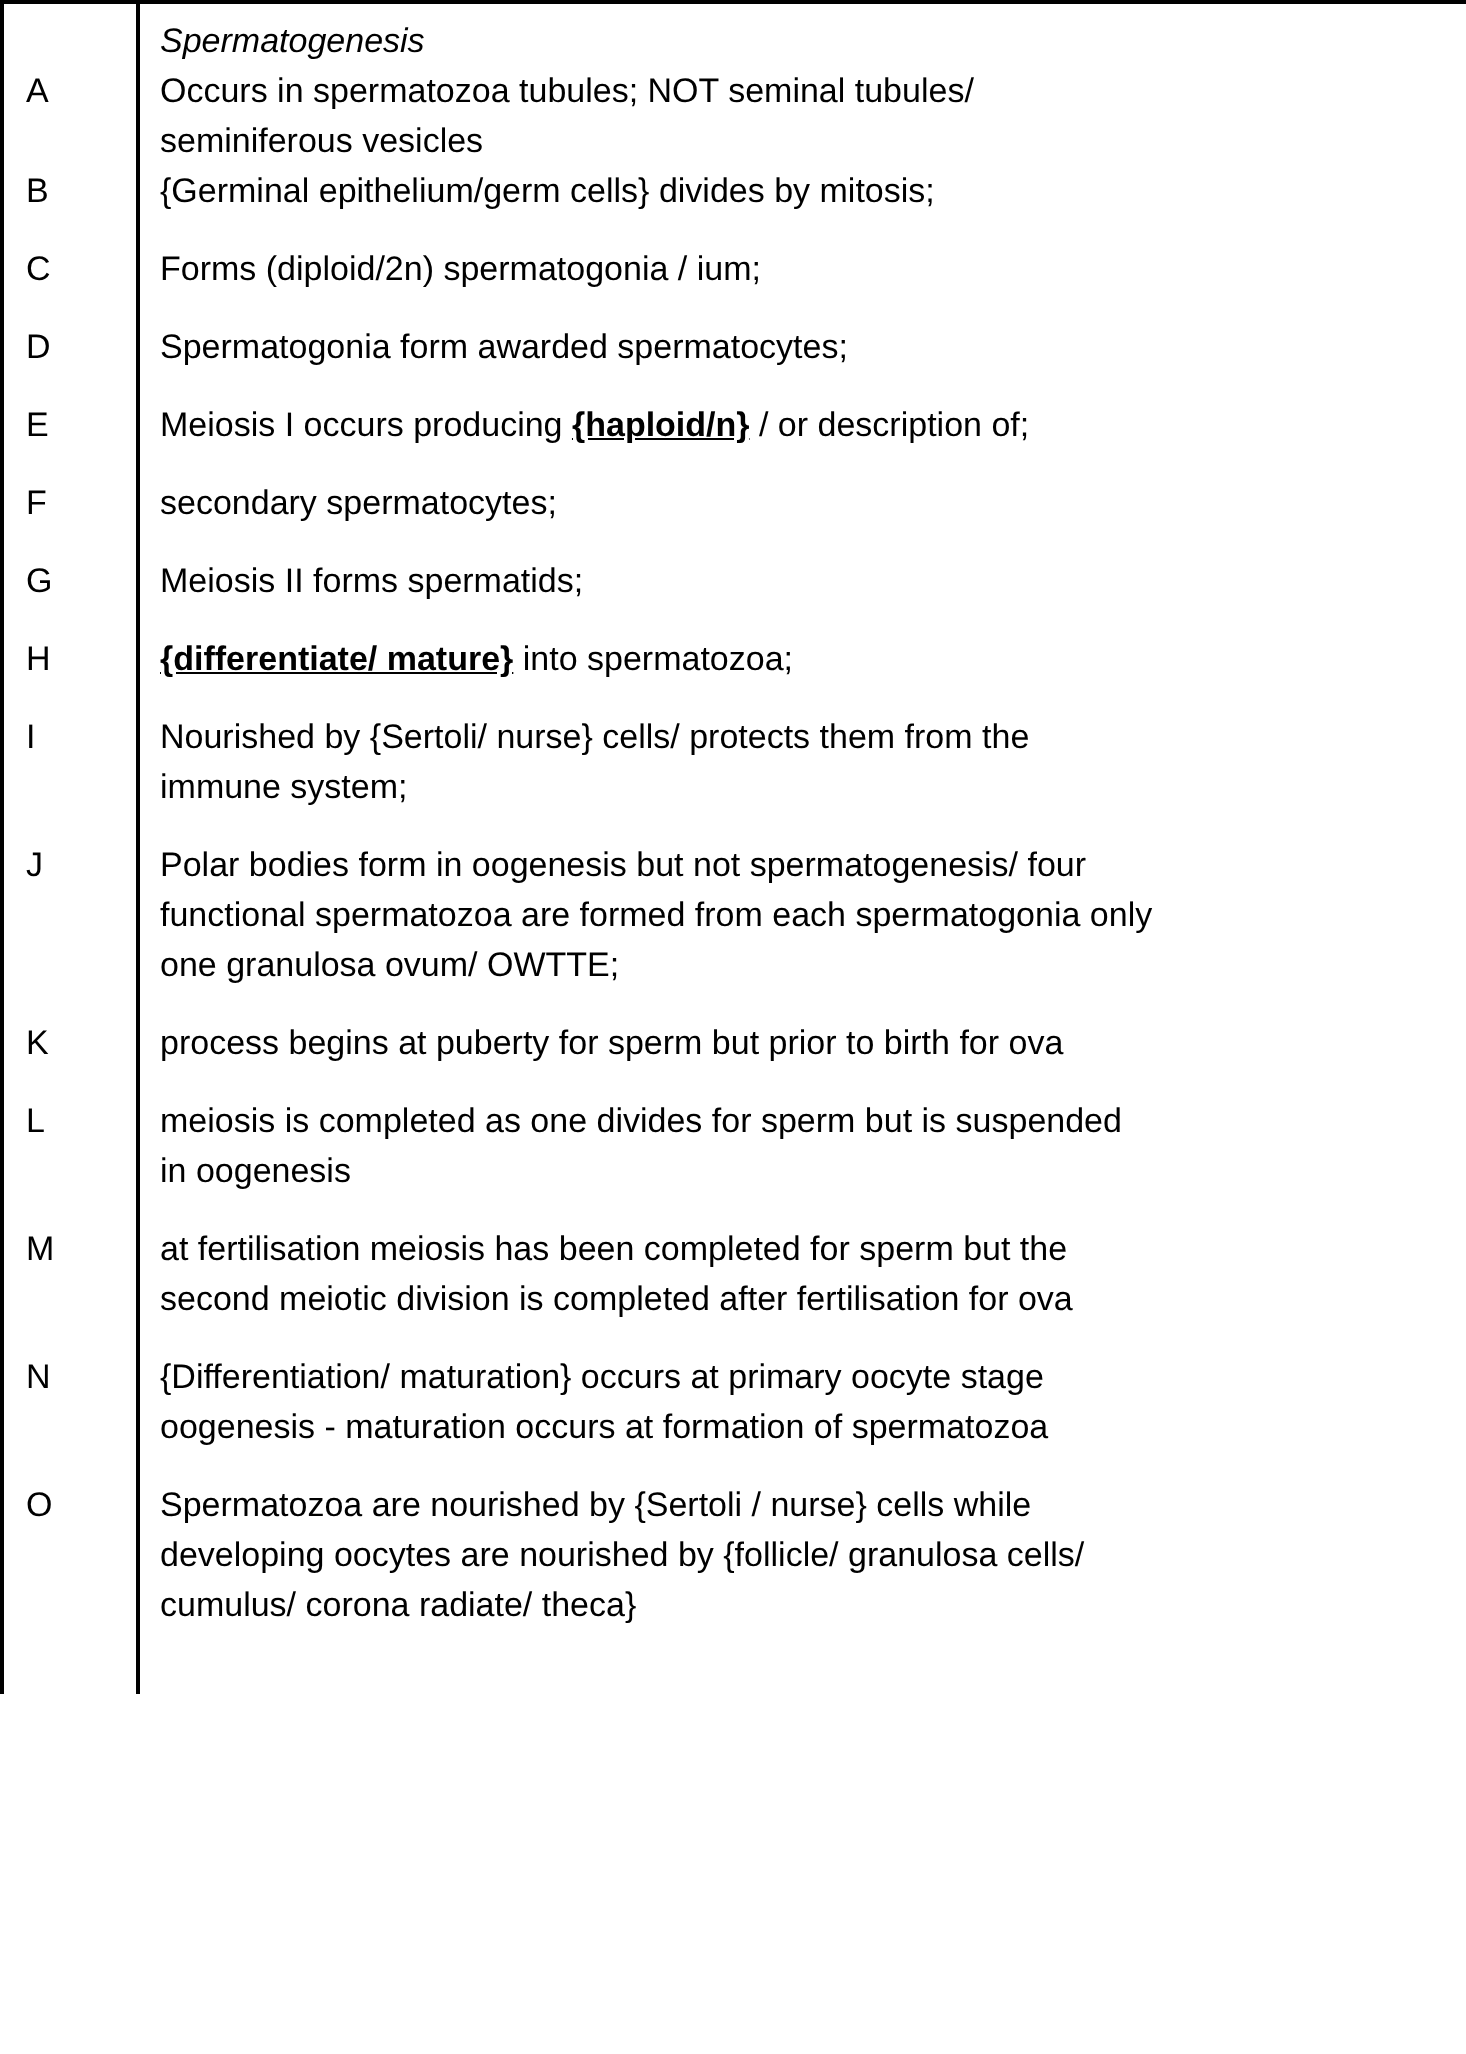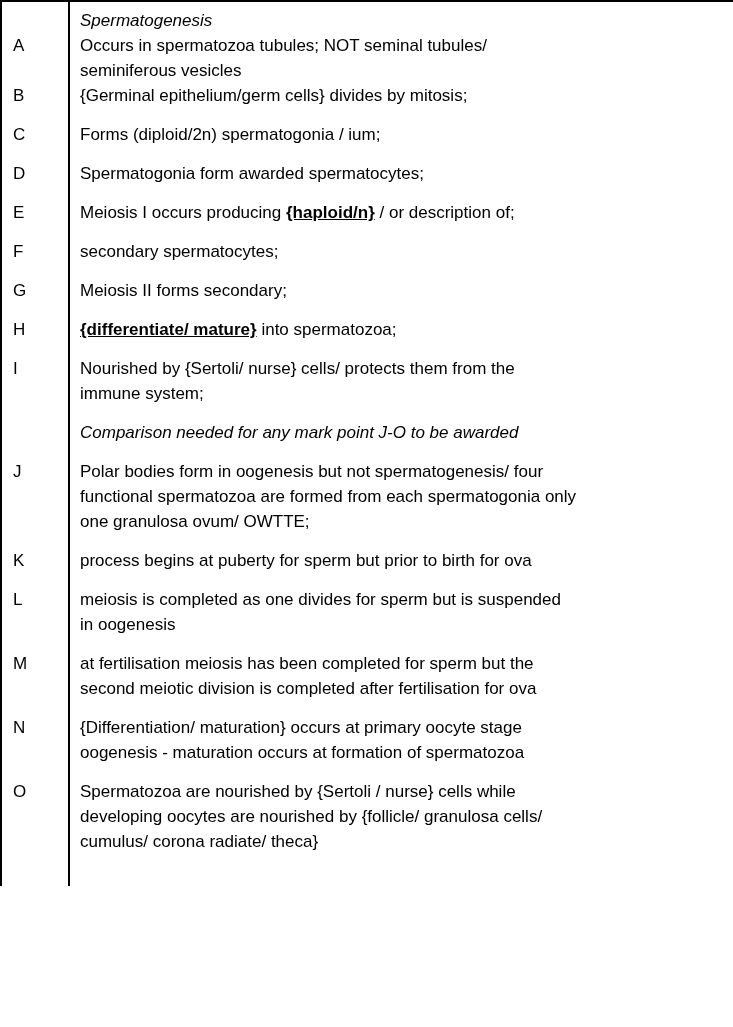--- a/index.html
+++ b/index.html
@@ -131,45 +131,39 @@
       <tr class="row">
         <td class="letter-cell">F</td>
         <td class="body-cell">
           <span class="txt">secondary spermatocytes;</span>
         </td>
       </tr>
 
       <tr class="row">
         <td class="letter-cell">G</td>
         <td class="body-cell">
-          <span class="txt">Meiosis II forms secondary;</span>
+          <span class="txt">Meiosis II forms spermatids;</span>
         </td>
       </tr>
 
       <tr class="row">
         <td class="letter-cell">H</td>
         <td class="body-cell">
           <span class="txt"><span class="uline">{differentiate/ mature}</span><span> into spermatozoa;</span></span>
         </td>
       </tr>
 
       <tr class="row">
         <td class="letter-cell">I</td>
         <td class="body-cell">
           <span class="txt">Nourished by {Sertoli/ nurse} cells/ protects them from the</span>
           <span class="txt">immune system;</span>
         </td>
       </tr>
 
-      <tr class="row">
-        <td class="letter-cell"></td>
-        <td class="body-cell">
-          <span class="hdr-line">Comparison needed for any mark point J-O to be awarded</span>
-        </td>
-      </tr>
 
       <tr class="row">
         <td class="letter-cell">J</td>
         <td class="body-cell">
           <span class="txt">Polar bodies form in oogenesis but not spermatogenesis/ four</span>
           <span class="txt">functional spermatozoa are formed from each spermatogonia only</span>
           <span class="txt">one granulosa ovum/ OWTTE;</span>
         </td>
       </tr>
 

